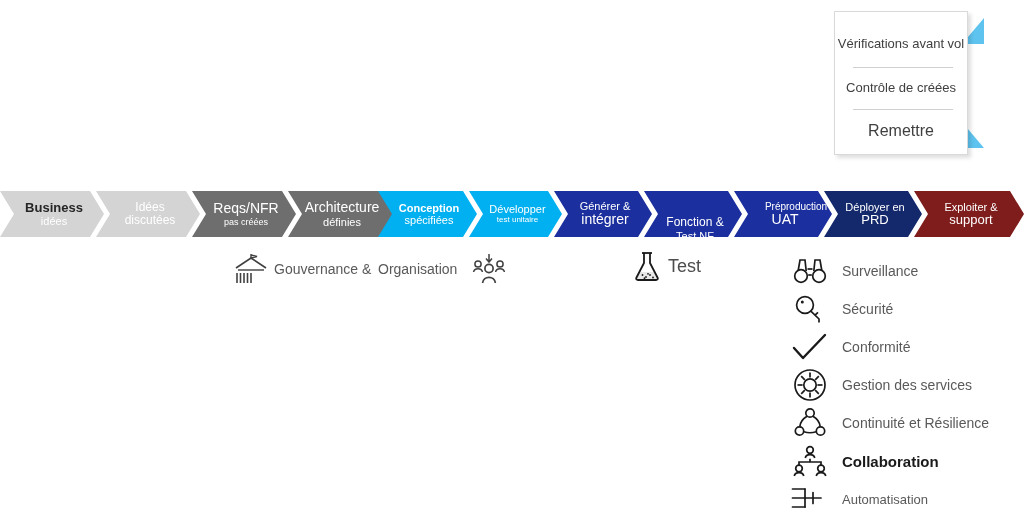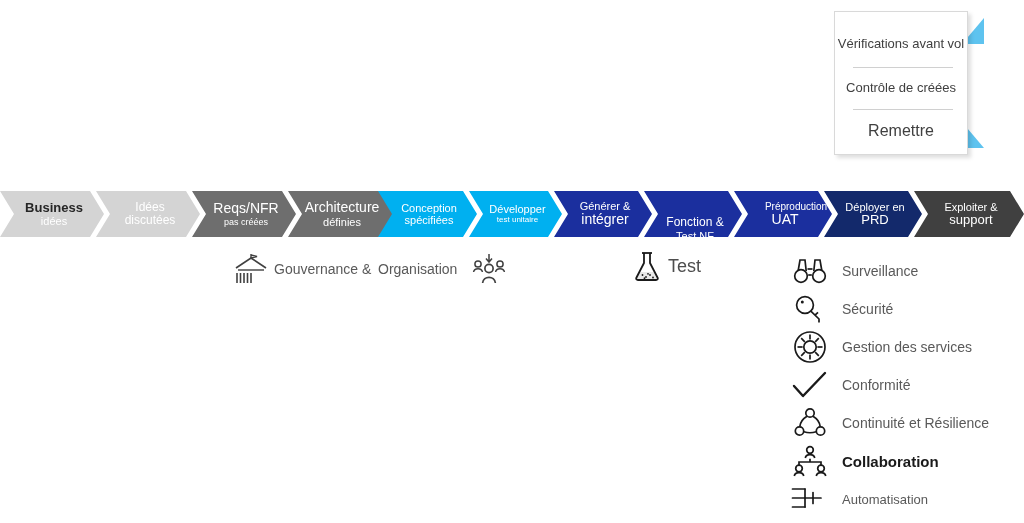--- a/index.html
+++ b/index.html
@@ -96,21 +96,21 @@
 
   .chev.v-greyA { background: #6e6e6e; }
   .chev.v-greyA .ct { color: #ffffff; font-size: 14px; }
   .chev.v-greyA .cs { color: #ffffff; font-size: 9px; font-stretch: condensed; }
 
   .chev.v-greyB { background: #6e6e6e; }
   .chev.v-greyB .ct { color: #ffffff; font-size: 14px; }
   .chev.v-greyB .cs { color: #ffffff; font-size: 11px; }
 
   .chev.v-cyan { background: #00b0f0; }
-  .chev.v-cyan .ct { color: #ffffff; font-size: 11px; }
+  .chev.v-cyan .ct { color: #ffffff; font-size: 11px; font-weight: bold; }
   .chev.v-cyan .cs { color: #ffffff; font-size: 11px; }
 
   .chev.v-cyan2 { background: #00b0f0; }
   .chev.v-cyan2 .ct { color: #ffffff; font-size: 11px; }
   .chev.v-cyan2 .cs { color: #ffffff; font-size: 8px; font-stretch: condensed; }
 
   .chev.v-navy { background: #1b2f9e; }
   .chev.v-navy .ct { color: #ffffff; font-size: 11px; }
   .chev.v-navy .cs { color: #ffffff; font-size: 14px; }
 
@@ -119,21 +119,21 @@
   .chev.v-navy2 .cs { color: #ffffff; font-size: 11px; }
 
   .chev.v-navy3 { background: #1b2f9e; }
   .chev.v-navy3 .ct { color: #ffffff; font-size: 10px; margin-left: 22px; }
   .chev.v-navy3 .cs { color: #ffffff; font-size: 14px; }
 
   .chev.v-dark { background: #13296b; }
   .chev.v-dark .ct { color: #ffffff; font-size: 11px; }
   .chev.v-dark .cs { color: #ffffff; font-size: 13px; }
 
-  .chev.v-dark2 { background: #404040; }
+  .chev.v-dark2 { background: #7f1d1d; }
   .chev.v-dark2 .ct { color: #ffffff; font-size: 11px; }
   .chev.v-dark2 .cs { color: #ffffff; font-size: 13px; }
 
   
   .node {
     position: absolute;
     display: flex;
     align-items: center;
     white-space: nowrap;
   }
@@ -317,47 +317,47 @@
         <svg width="32" height="30" viewBox="0 0 32 30">
           <circle cx="11" cy="11" r="8.4" stroke="#1a1a1a" fill="none" stroke-width="1.7"></circle>
           <circle cx="8.3" cy="8" r="1.5" fill="#1a1a1a" stroke="none"></circle>
           <path d="M16.6 16.8 L25 25 L25 28.5 M21 21.2 L24 18.3" stroke="#1a1a1a" fill="none" stroke-width="1.7"></path>
         </svg>
       </span>
       <span class="lbl">Sécurité</span>
     </div>
     <div class="r-item">
       <span class="ico">
+        <svg width="36" height="28" viewBox="0 0 36 28">
+          <path d="M2 15 L11 25 L33 2" fill="none" stroke="#1a1a1a" stroke-width="2.4" stroke-linecap="round" stroke-linejoin="round"></path>
+        </svg>
+      </span>
+      <span class="lbl">Conformité</span>
+    </div>
+    <div class="r-item">
+      <span class="ico">
         <svg width="34" height="34" viewBox="0 0 34 34">
           <circle cx="17" cy="17" r="15" stroke="#1a1a1a" fill="none" stroke-width="1.7"></circle>
           <circle cx="17" cy="17" r="6.2" stroke="#1a1a1a" fill="none" stroke-width="1.7"></circle>
           <g stroke="#1a1a1a" fill="none" stroke-width="1.7">
             <line x1="17" y1="4.5" x2="17" y2="9.6"></line>
             <line x1="17" y1="24.4" x2="17" y2="29.5"></line>
             <line x1="4.5" y1="17" x2="9.6" y2="17"></line>
             <line x1="24.4" y1="17" x2="29.5" y2="17"></line>
             <line x1="8.2" y1="8.2" x2="11.8" y2="11.8"></line>
             <line x1="22.2" y1="22.2" x2="25.8" y2="25.8"></line>
             <line x1="25.8" y1="8.2" x2="22.2" y2="11.8"></line>
             <line x1="11.8" y1="22.2" x2="8.2" y2="25.8"></line>
           </g>
         </svg>
       </span>
       <span class="lbl">Gestion des services</span>
     </div>
     <div class="r-item">
       <span class="ico">
-        <svg width="36" height="28" viewBox="0 0 36 28">
-          <path d="M2 15 L11 25 L33 2" fill="none" stroke="#1a1a1a" stroke-width="2.4" stroke-linecap="round" stroke-linejoin="round"></path>
-        </svg>
-      </span>
-      <span class="lbl">Conformité</span>
-    </div>
-    <div class="r-item">
-      <span class="ico">
         <svg width="32" height="32" viewBox="0 0 32 32">
           <circle cx="16" cy="6" r="4.2" stroke="#1a1a1a" fill="none" stroke-width="1.7"></circle>
           <circle cx="5.5" cy="24" r="4.2" stroke="#1a1a1a" fill="none" stroke-width="1.7"></circle>
           <circle cx="26.5" cy="24" r="4.2" stroke="#1a1a1a" fill="none" stroke-width="1.7"></circle>
           <path d="M13 9.3 C8.5 12 6.2 15.8 5.8 19.7" stroke="#1a1a1a" fill="none" stroke-width="1.7"></path>
           <path d="M19 9.3 C23.5 12 25.8 15.8 26.2 19.7" stroke="#1a1a1a" fill="none" stroke-width="1.7"></path>
           <path d="M9.9 24.8 C13.8 26 18.2 26 22.1 24.8" stroke="#1a1a1a" fill="none" stroke-width="1.7"></path>
         </svg>
       </span>
       <span class="lbl">Continuité et  Résilience</span>

